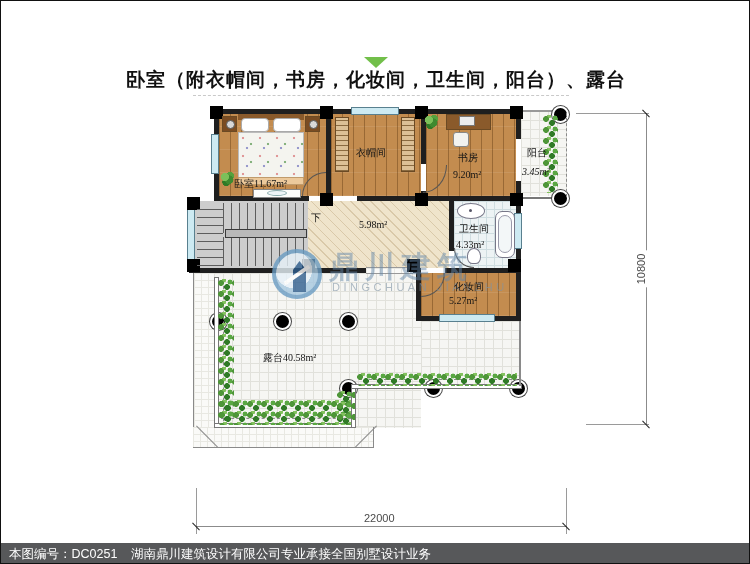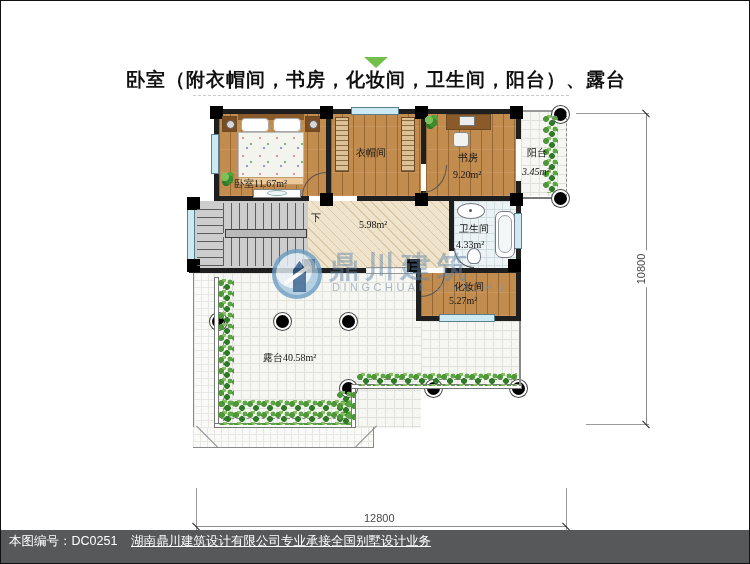--- a/index.html
+++ b/index.html
@@ -68,21 +68,21 @@
   .wm-logo{width:50px;height:50px;border-radius:50%;box-sizing:border-box;
            background:radial-gradient(circle at 42% 40%,#e6f1f8 0 52%,#a7c8e0 53% 100%);
            border:4px solid #6a9cc3;position:relative;}
   .wm-logo:before{content:"";position:absolute;left:17px;top:8px;width:13px;height:31px;
            background:#2f5e8f;clip-path:polygon(0 100%,0 28%,50% 0,100% 28%,100% 100%);}
   .wm-logo:after{content:"";position:absolute;left:6px;top:20px;width:30px;height:4px;
            background:#fff;transform:rotate(-35deg);}
   .wm-cn{font-size:30px;font-weight:bold;letter-spacing:6px;color:rgba(100,135,170,.62);}
   .wm-en{font-size:11px;letter-spacing:3.5px;color:rgba(128,148,164,.78);}
   
-  .footer{position:absolute;left:0;right:0;bottom:0;height:33px;background:#57585a;z-index:9;}
+  .footer{position:absolute;left:0;right:0;bottom:0;height:20px;background:#57585a;z-index:9;}
   .footer span{position:absolute;top:0;line-height:22px;color:#fff;font-size:12.5px;white-space:nowrap;}
 </style>
 </head>
 <body>
 
 <div class="page">
 
   <div class="title-arrow" style="border-top:11px solid #72BF4A;"></div>
   <div class="subtitle">卧室（附衣帽间，书房，化妆间，卫生间，阳台）、露台</div>
 
@@ -224,27 +224,27 @@
 
   <div class="abs wm wm-logo" style="left:271px;top:248px;"></div>
   <span class="abs wm wm-en" style="left:331px;top:280px;">DINGCHUAN JIANZHU</span>
   <span class="abs wm wm-cn" style="left:328px;top:246px;">鼎川建筑</span>
 
   <div class="abs" style="left:195px;top:487px;width:1px;height:46px;background:#9a9a9a;"></div>
   <div class="abs" style="left:565px;top:487px;width:1px;height:46px;background:#9a9a9a;"></div>
   <div class="abs dimline" style="left:195px;top:525px;width:371px;height:1px;"></div>
   <div class="abs dimtick" style="left:190px;top:525px;"></div>
   <div class="abs dimtick" style="left:560px;top:525px;"></div>
-  <span class="abs dimlabel" style="left:360px;top:511px;">12800</span>
+  <span class="abs dimlabel" style="left:360px;top:511px;">22000</span>
 
   <div class="abs" style="left:575px;top:112px;width:73px;height:1px;background:#9a9a9a;"></div>
   <div class="abs" style="left:585px;top:423px;width:63px;height:1px;background:#9a9a9a;"></div>
   <div class="abs dimline" style="left:645px;top:112px;width:1px;height:311px;"></div>
   <div class="abs dimtick" style="left:640px;top:112px;"></div>
   <div class="abs dimtick" style="left:640px;top:423px;"></div>
   <span class="abs dimlabel" style="left:622px;top:262px;transform:rotate(-90deg);transform-origin:center;">10800</span>
 
   <div class="footer">
     <span style="left:8px;">本图编号：DC0251</span>
-    <span style="left:130px;text-decoration:underline;">湖南鼎川建筑设计有限公司专业承接全国别墅设计业务</span>
+    <span style="left:130px;">湖南鼎川建筑设计有限公司专业承接全国别墅设计业务</span>
   </div>
 
 </div>
 
 </body></html>

